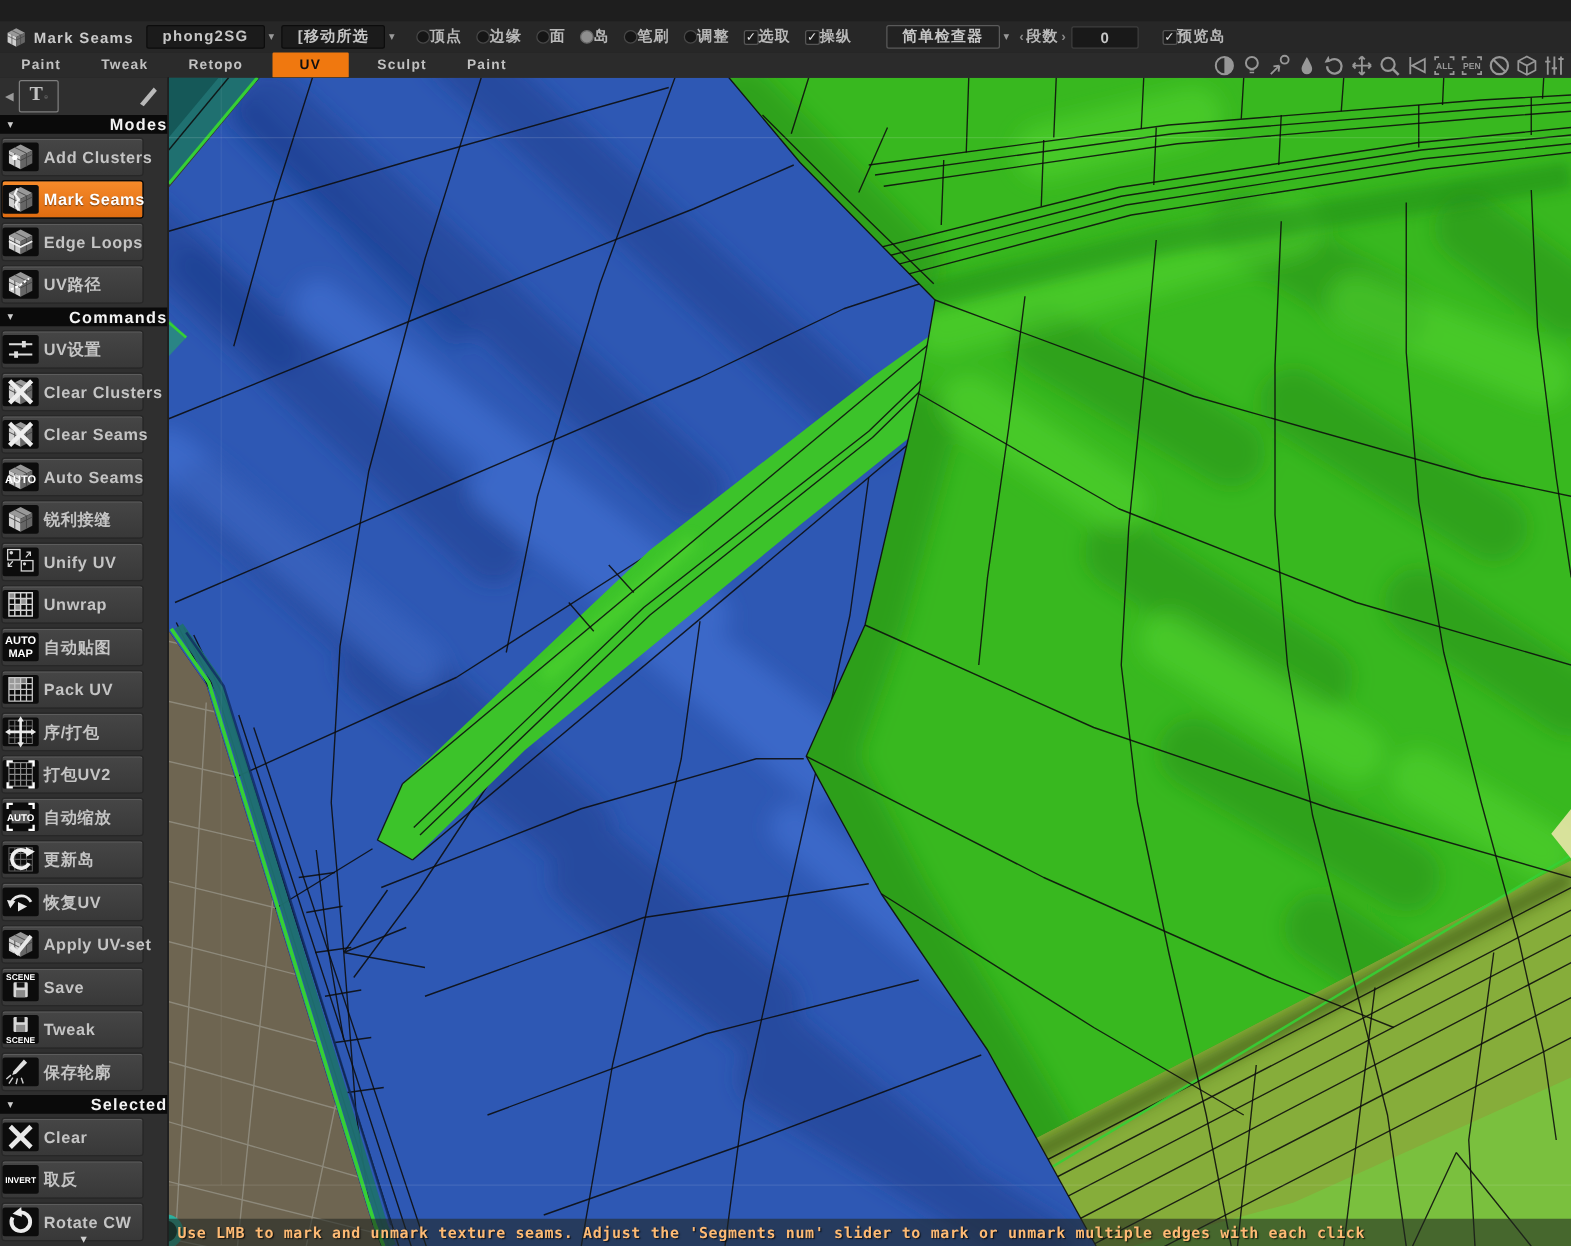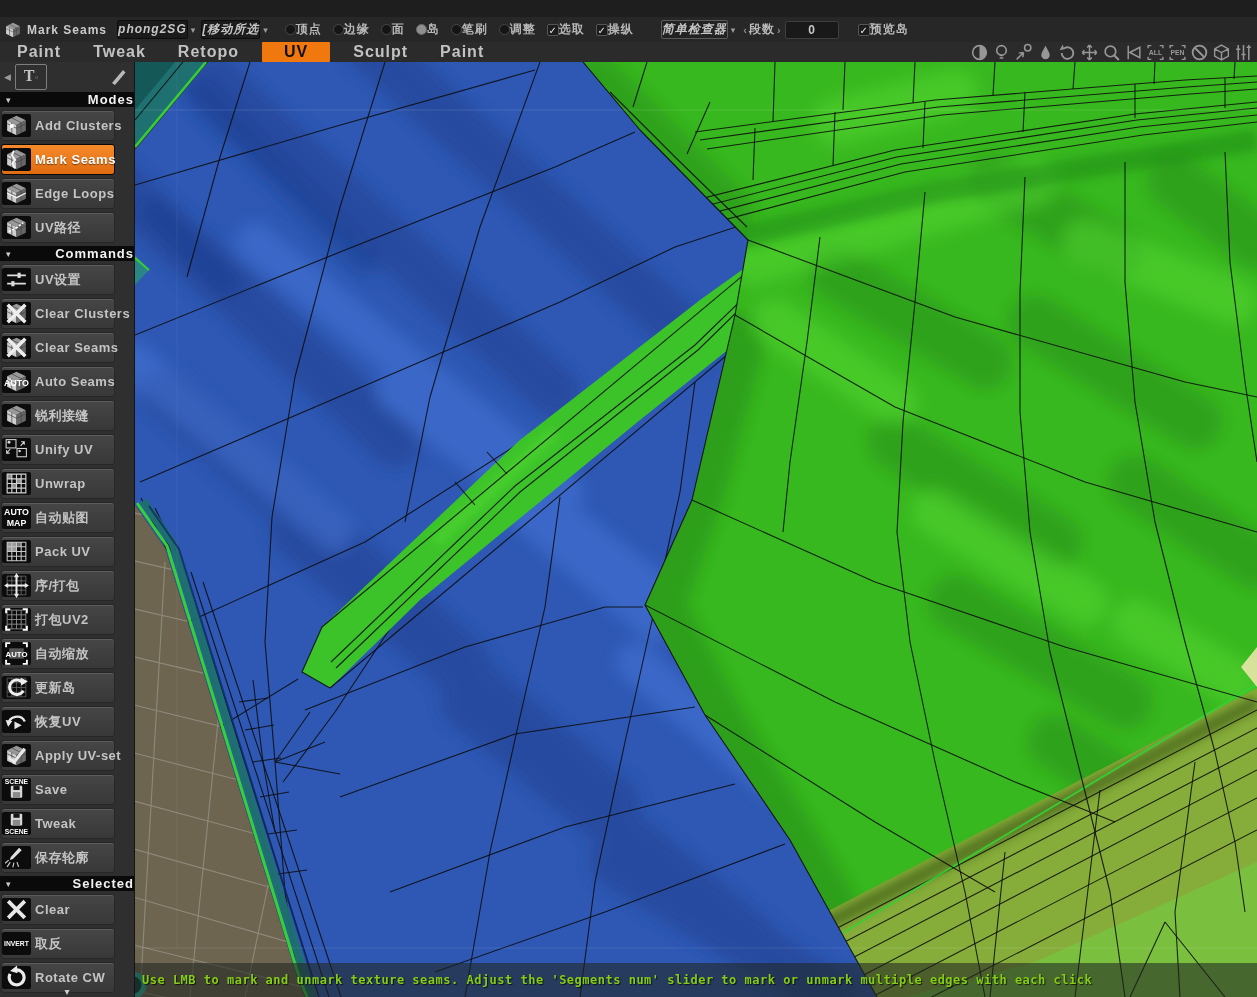--- a/index.html
+++ b/index.html
@@ -10,37 +10,37 @@
             display:flex;align-items:center;padding-left:8px;box-sizing:border-box;}
   .menu-item{color:#a9a9a9;font-size:12px;font-weight:bold;padding:0 10px;cursor:default;letter-spacing:1px;}
   .color-btn{color:#b4b4b4;font-size:12px;font-weight:bold;border:1px solid #6e6e6e;background:#343434;
              border-radius:2px;padding:0 7px;height:14px;line-height:14px;margin-left:6px;letter-spacing:1px;}
   
   .toolbar{position:absolute;left:0;top:17px;width:100%;height:25px;background:#272727;
            display:flex;align-items:center;font-size:12px;color:#b8b8b8;box-sizing:border-box;padding-left:3px;}
   .tb-cube{width:20px;height:20px;display:inline-flex;}
   .tb-label{font-weight:bold;color:#cacaca;margin:0 10px 0 4px;letter-spacing:1px;white-space:nowrap;}
   .dd{background:#1b1b1b;border:1px solid #0c0c0c;border-radius:2px;color:#c6c6c6;font-weight:bold;
-      height:17px;line-height:17px;padding:0 0;letter-spacing:1px;white-space:nowrap;font-style:italic;}
+      height:17px;line-height:17px;padding:0 12px;letter-spacing:1px;white-space:nowrap;}
   .dd.boxed{background:#222;border:1px solid #5a5a5a;}
   .dd-arrow{color:#9a9a9a;font-size:9px;margin:0 6px 0 3px;}
   .radio-group,.check-group{display:inline-flex;align-items:center;gap:0;margin-left:11px;white-space:nowrap;}
   .radio{width:11px;height:11px;border-radius:50%;background:#151515;border:1px solid #474747;box-sizing:border-box;}
   .radio.sel{background:#8f8f8f;border-color:#6a6a6a;}
   .cbox{width:12px;height:12px;background:#1c1c1c;border:1px solid #555;border-radius:2px;color:#e8e8e8;
         font-size:10px;line-height:11px;text-align:center;font-weight:bold;box-sizing:border-box;}
   .t-label{letter-spacing:1px;font-weight:bold;}
   .spin{color:#8a8a8a;font-size:11px;font-weight:bold;margin:0 2px;}
   .seg-input{background:#191919;border:1px solid #3e3e3e;border-radius:2px;color:#c6c6c6;width:52px;height:16px;
              line-height:16px;text-align:center;font-weight:bold;margin:0 8px 0 2px;}
   
   .room-bar{position:absolute;left:0;top:42px;width:100%;height:20px;background:#2b2b2b;
             display:flex;align-items:center;justify-content:space-between;box-sizing:border-box;}
   #tabs{display:flex;align-items:center;padding-left:8px;}
-  .tab{color:#c2c2c2;font-size:16px;font-weight:bold;padding:0 9px;margin-right:14px;letter-spacing:1px;height:20px;line-height:20px;}
+  .tab{color:#c2c2c2;font-size:11px;font-weight:bold;padding:0 9px;margin-right:14px;letter-spacing:1px;height:20px;line-height:20px;}
   .tab.active{background:var(--accent,#f0780f);color:#101010;padding:0 22px;border-radius:1px;}
   #roomIcons{display:flex;align-items:center;gap:3px;padding-right:4px;}
   .ricon{width:19px;height:19px;display:inline-flex;opacity:.95;}
   .ricon svg{width:19px;height:19px;}
   
   .sidebar{position:absolute;left:0;top:62px;width:135px;bottom:0;background:#2f2f2f;box-sizing:border-box;
            border-right:1px solid #141414;overflow:hidden;}
   .tool-strip{height:30px;display:flex;align-items:center;padding:0 4px;gap:4px;}
   .chev{color:#9a9a9a;font-size:13px;font-weight:bold;}
   .t-box{width:30px;height:24px;border:1px solid #7e7e7e;border-radius:2px;color:#c2c2c2;
@@ -58,24 +58,24 @@
   .side-item.active{background:linear-gradient(#f68a2a,#e06c10);border-color:#090909;box-shadow:none;}
   .side-ico{width:29px;height:23px;background:#0c0c0c;border-radius:2px;margin:0 4px 0 0;display:flex;
             align-items:center;justify-content:center;flex:0 0 29px;text-decoration:underline;}
   .side-ico svg{width:27px;height:27px;}
   .side-label{font-size:13px;font-weight:bold;color:#c4c4c4;letter-spacing:.5px;white-space:nowrap;}
   .side-item.active .side-label{color:#ffffff;text-shadow:0 1px 1px rgba(0,0,0,.5);}
   .scroll-arrow{position:absolute;bottom:0;left:0;right:0;text-align:center;color:#cdcdcd;font-size:10px;height:10px;line-height:9px;}
   
   .viewport{position:absolute;left:135px;top:62px;right:0;bottom:0;overflow:hidden;background:#3a3a3a;}
   .wire path,.wire line{stroke:var(--vp-wire,#0c0c0c);fill:none;stroke-width:1.1;opacity:.88;stroke-linejoin:round;}
-  .status-bar{position:absolute;left:0;right:0;bottom:0;height:34px;background:rgba(32,38,32,.58);
+  .status-bar{position:absolute;left:0;right:0;bottom:0;height:22px;background:rgba(32,38,32,.58);
               display:flex;align-items:center;padding-left:7px;
               font-family:"DejaVu Sans Mono","Liberation Mono",monospace;font-size:12px;font-weight:bold;
-              color:#84cc16;text-shadow:1px 1px 1px rgba(0,0,0,.7);white-space:nowrap;letter-spacing:0.5px;}
+              color:#fdba74;text-shadow:1px 1px 1px rgba(0,0,0,.7);white-space:nowrap;letter-spacing:0.5px;}
 </style>
 </head>
 <body>
 
 <div id="app">
 
 
   <div class="toolbar">
     <span class="tb-cube" id="tbCube">
         <svg viewBox="0 0 26 26">

